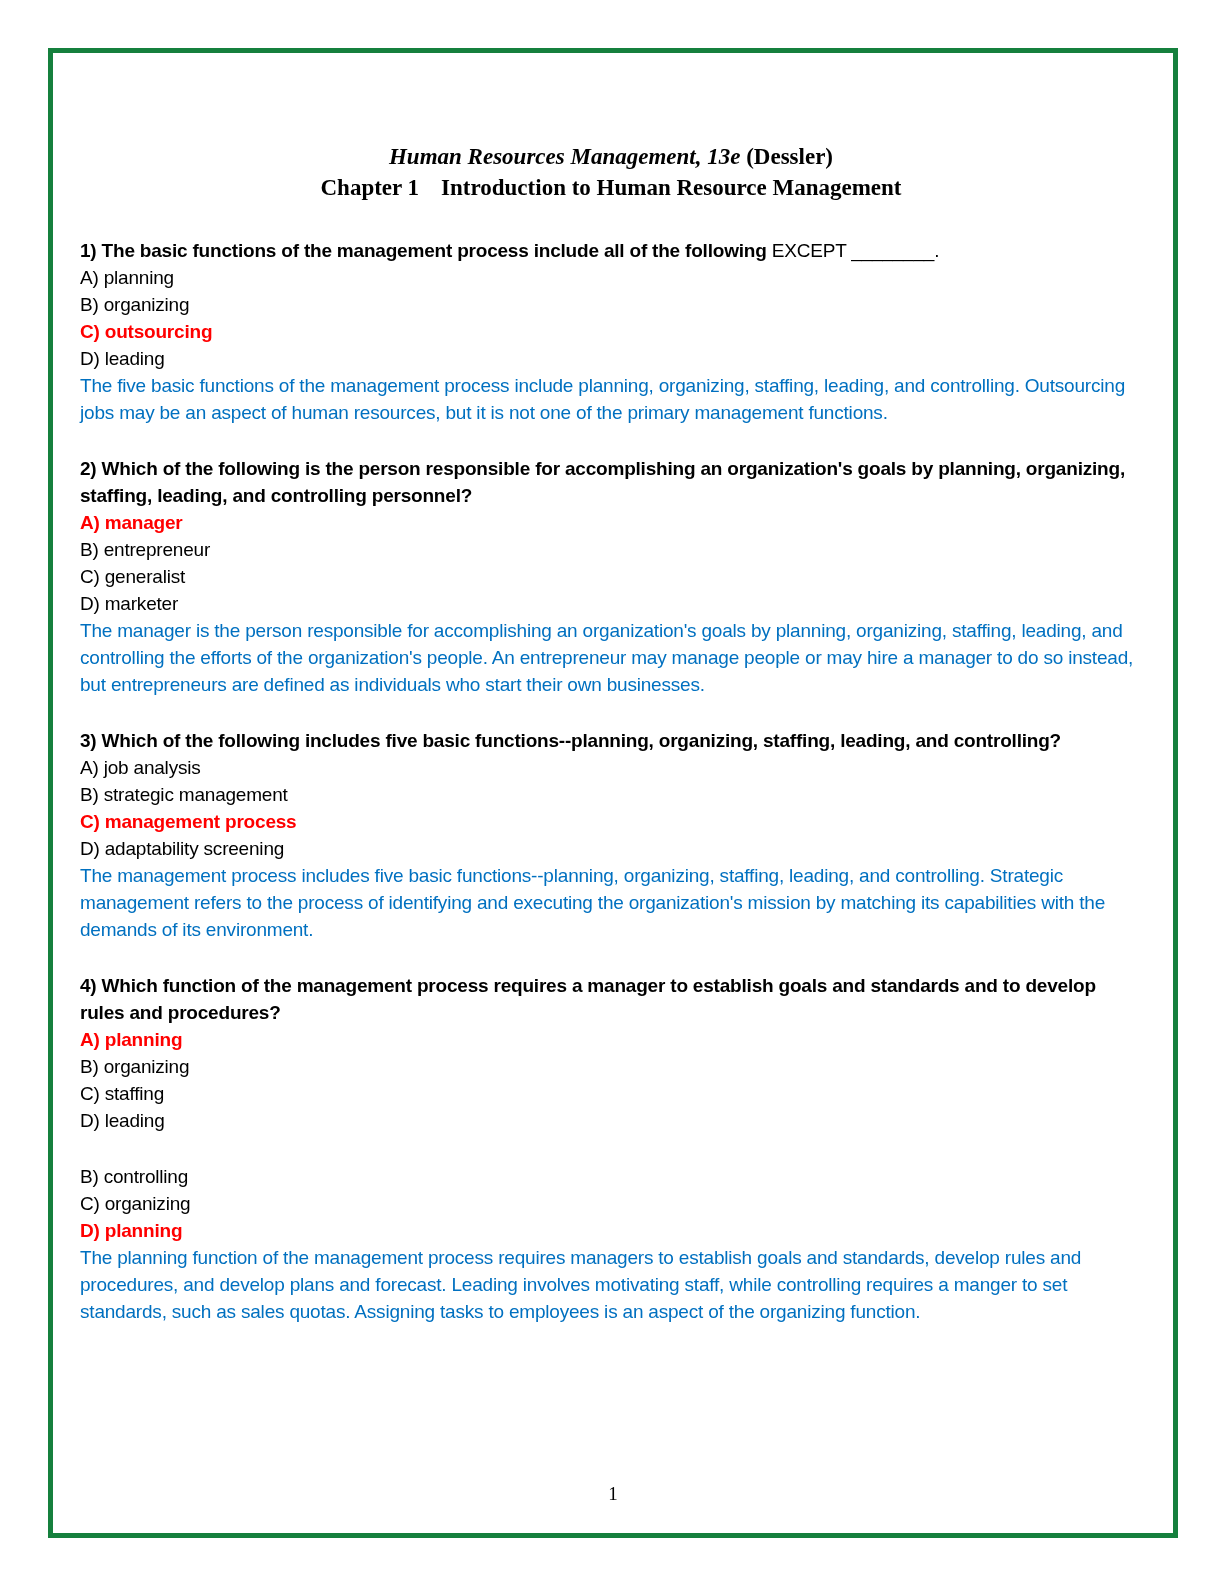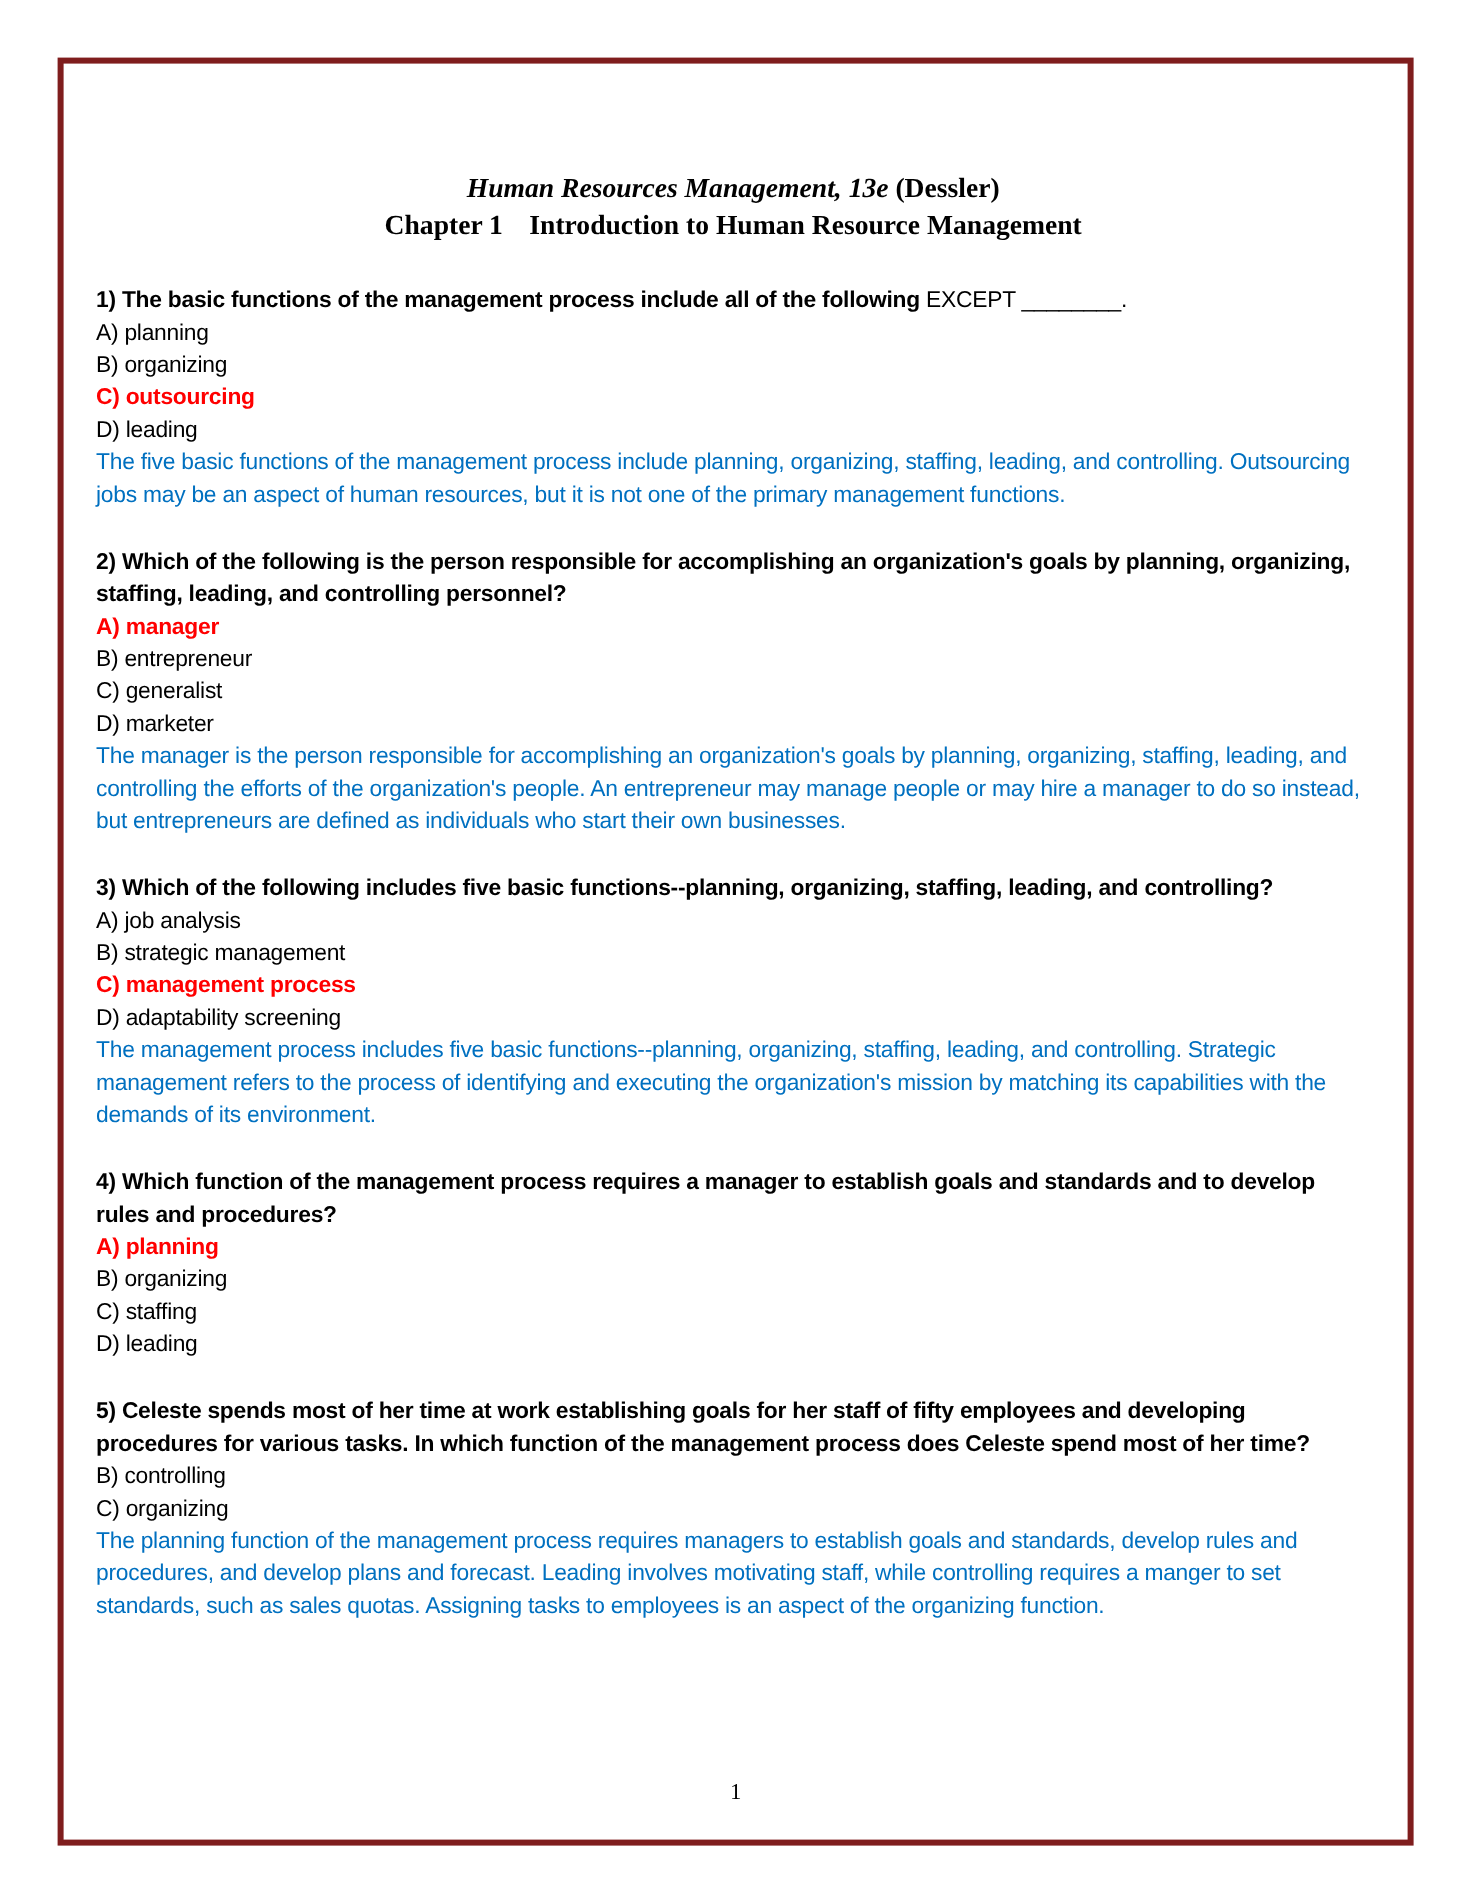--- a/index.html
+++ b/index.html
@@ -13,21 +13,21 @@
     position: relative;
     font-family: "Liberation Sans", sans-serif;
     color: #000000;
   }
   .frame {
     position: absolute;
     left: 48px;
     top: 48px;
     width: 1130px;
     height: 1490px;
-    border: 5px solid #7f1d1d;
+    border: 5px solid #15803d;
     box-sizing: border-box;
     background: #ffffff;
   }
   .content {
     position: absolute;
     left: 27px;
     top: 88px;
     width: 1062px;
   }
   .doc-header {
@@ -122,22 +122,22 @@
           <div class="explanation">The management process includes five basic functions--planning, organizing, staffing, leading, and controlling. Strategic management refers to the process of identifying and executing the organization's mission by matching its capabilities with the demands of its environment.</div>
         </div>
         <div class="question">
           <div class="prompt"><span class="seg-bold">4) Which function of the management process requires a manager to establish goals and standards and to develop rules and procedures?</span></div>
           <div class="option correct">A) planning</div>
           <div class="option">B) organizing</div>
           <div class="option">C) staffing</div>
           <div class="option">D) leading</div>
         </div>
         <div class="question">
-          <div class="prompt"><span class="seg-bold">5) Celeste spends most of her time at work establishing goals for her staff of fifty employees and developing procedures for various tasks. In which function of the management process does Celeste spend most of her time?</span></div>
           <div class="option">B) controlling</div>
           <div class="option">C) organizing</div>
+          <div class="option correct">D) planning</div>
           <div class="explanation">The planning function of the management process requires managers to establish goals and standards, develop rules and procedures, and develop plans and forecast. Leading involves motivating staff, while controlling requires a manger to set standards, such as sales quotas. Assigning tasks to employees is an aspect of the organizing function.</div>
         </div>
       </div>
   </div>
 
   <div class="page-number">1</div>
 </div>
 
 </body></html>

